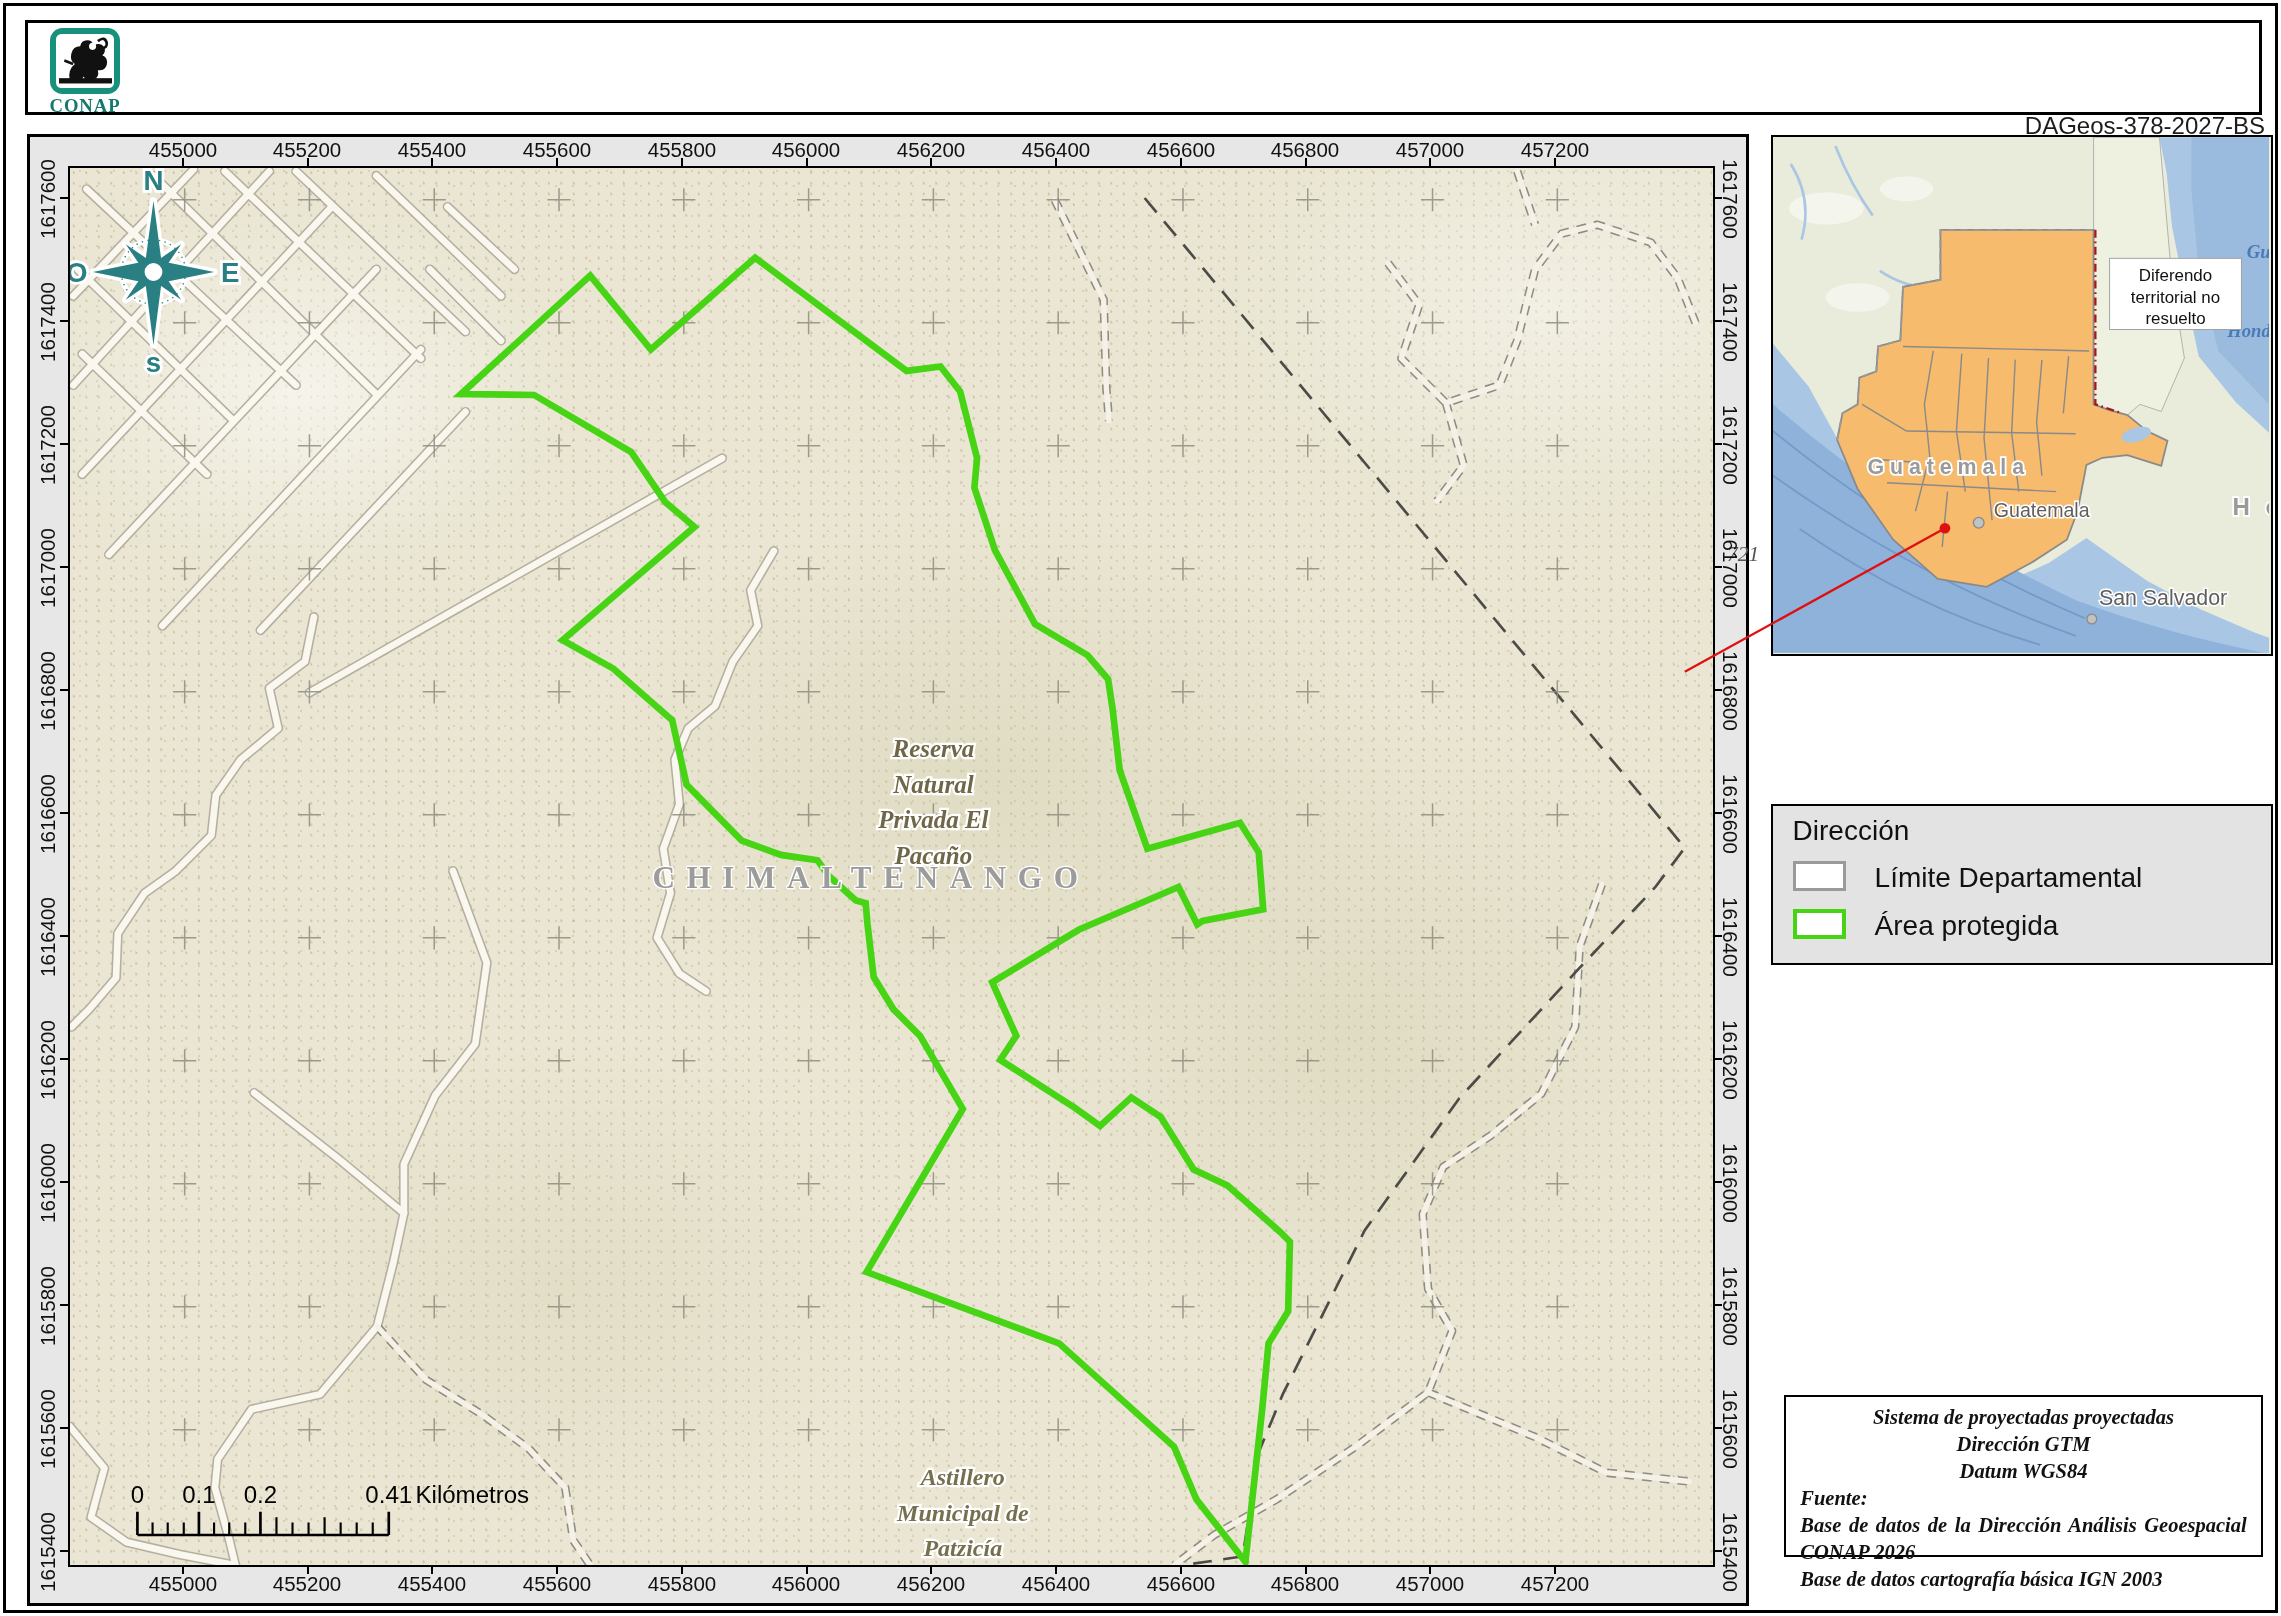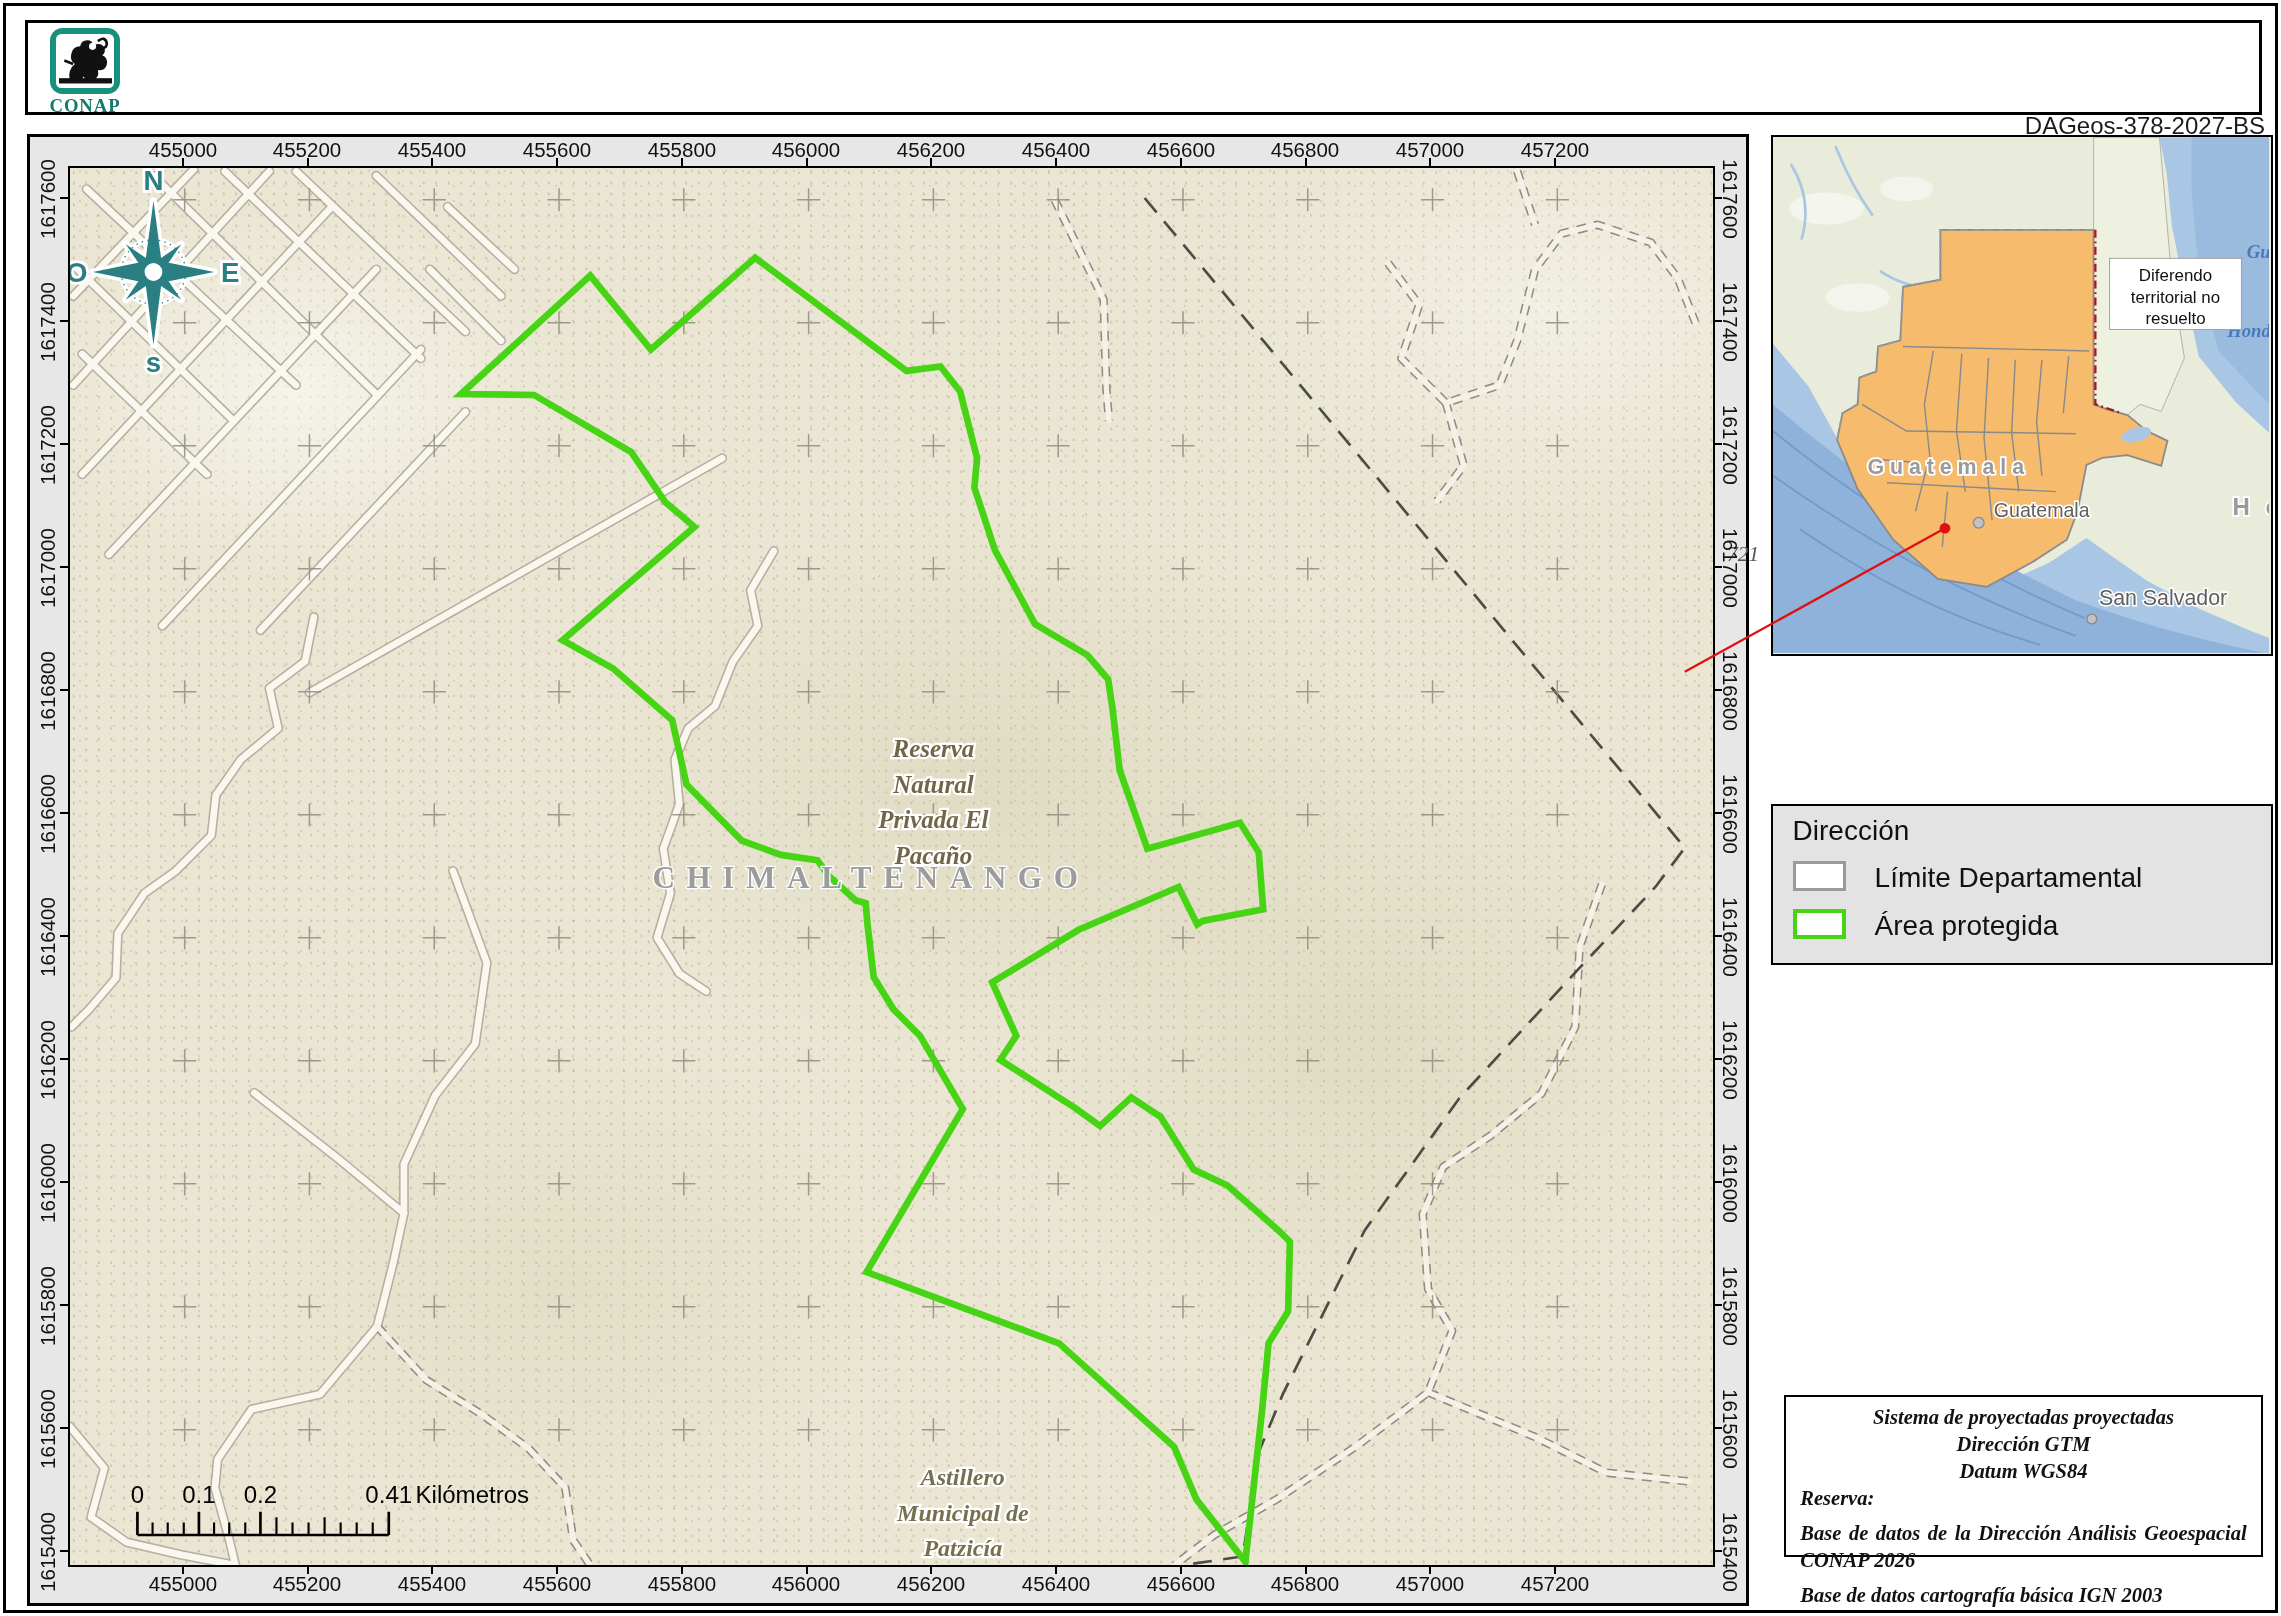--- a/index.html
+++ b/index.html
@@ -62,21 +62,21 @@
   .legend-title{position:absolute;left:19.6px;top:9px;font-size:28px;color:#111;}
   .legend-item{position:absolute;left:19.6px;height:36px;}
   .legend-swatch{position:absolute;left:0;top:0;width:53px;height:30px;background:#fff;box-sizing:border-box;}
   .legend-label{position:absolute;left:82px;top:0.9px;font-size:28px;color:#111;white-space:nowrap;}
 
   
   .info-box{position:absolute;left:1784px;top:1395px;width:479px;height:162px;border:2.7px solid #000;background:#fff;box-sizing:border-box;
      font-family:"Liberation Serif",serif;font-style:italic;font-weight:bold;font-size:20.5px;color:#111;
      padding:7.1px 14.3px;line-height:27px;}
   .info-center{text-align:center;}
-  .info-src{text-align:justify;margin-top:8px;}
+  .info-src{text-align:justify;}
 
   .overlay-svg{position:absolute;left:0;top:0;pointer-events:none;}
   .route-num{position:absolute;left:1727px;top:542px;font-family:"Liberation Serif",serif;font-style:italic;font-size:21.4px;color:#555;}
 </style>
 </head>
 <body>
 
 <div id="page">
   <div class="page-border"></div>
 
@@ -386,21 +386,21 @@
     <div class="legend-item" style="top:103px;">
       <div class="legend-swatch" style="border:4.5px solid #46d414;"></div>
       <div class="legend-label">Área protegida</div>
     </div>
   </div>
 
   <div class="info-box">
     <div class="info-center">Sistema de proyectadas proyectadas</div>
     <div class="info-center">Dirección GTM</div>
     <div class="info-center">Datum WGS84</div>
-    <div>Reserva:</div>
+    <div>Fuente:</div>
     <div class="info-src">Base de datos de la Dirección Análisis Geoespacial CONAP 2026</div>
     <div class="info-src">Base de datos cartografía básica IGN 2003</div>
   </div>
 
   <svg class="overlay-svg" width="2281" height="1616" viewBox="0 0 2560 1814">
     <line x1="1891" y1="754" x2="2183" y2="593" stroke="#e01010" stroke-width="2.6"></line>
     <circle cx="2183" cy="593" r="6" fill="#e01010"></circle>
   </svg>
   <div class="route-num">721</div>
 <div class="axis-label" style="left: 134px; top: 138px;">455000</div>

